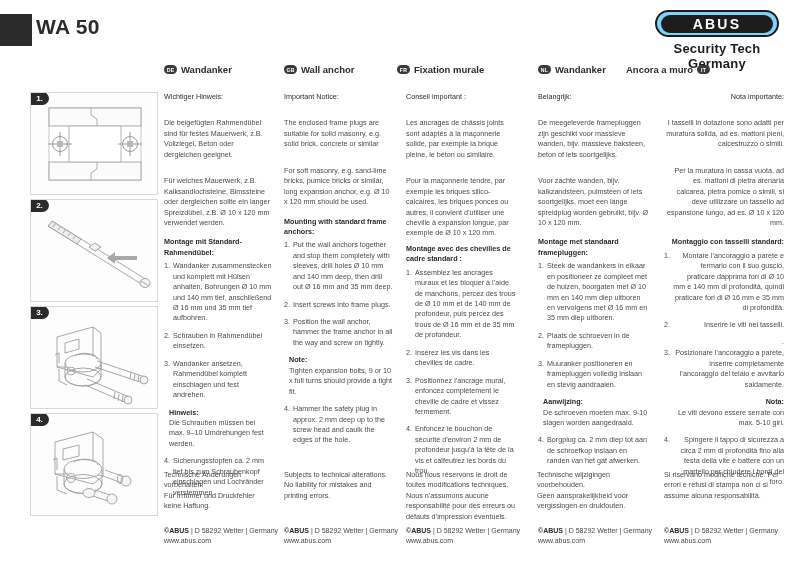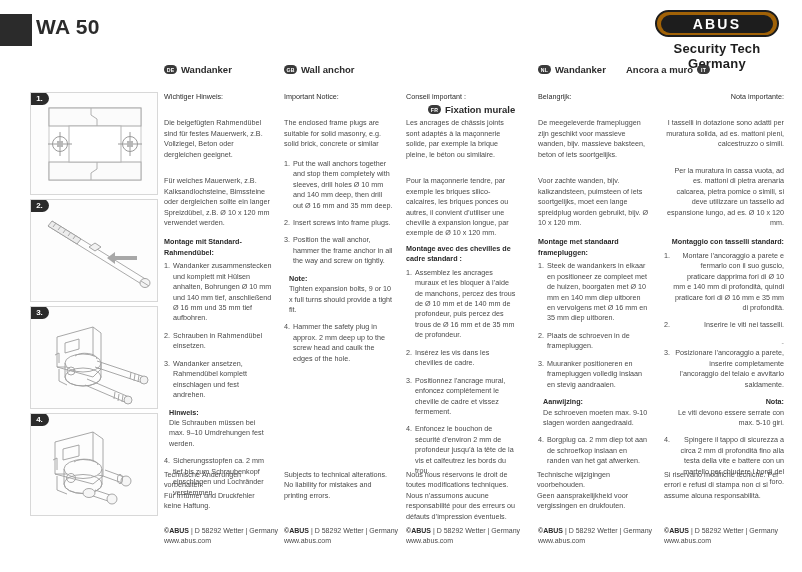--- a/index.html
+++ b/index.html
@@ -45,21 +45,21 @@
     top: 10px;
     width: 142px;
     text-align: center;
   }
   .logo-oval {
     width: 124px;
     height: 27px;
     margin: 0 auto;
     border: 2.5px solid #1d1d1d;
     border-radius: 14px;
-    background: #a16207;
+    background: #7dd3fc;
     display: flex;
     align-items: center;
     justify-content: center;
     box-sizing: border-box;
   }
   .logo-inner {
     width: 112px;
     height: 18px;
     background: #1d1d1d;
     border-radius: 9px;
@@ -216,21 +216,21 @@
 
 <div class="lang-head-row">
   <div class="lang-head" style="left:164px;">
     <span class="flag-badge">DE</span>
     <span>Wandanker</span>
   </div>
   <div class="lang-head" style="left:284px;">
     <span class="flag-badge">GB</span>
     <span>Wall anchor</span>
   </div>
-  <div class="lang-head" style="left:428px;margin-top:40px;">
+  <div class="lang-head" style="left:397px;">
     <span class="flag-badge">FR</span>
     <span>Fixation murale</span>
   </div>
   <div class="lang-head" style="left:538px;">
     <span class="flag-badge">NL</span>
     <span>Wandanker</span>
   </div>
   <div class="lang-head" style="left:626px;">
     <span>Ancora a muro</span>
     <span class="flag-badge">IT</span>
@@ -393,21 +393,23 @@
   </div>
   <div class="t-item">
     <span class="t-num">4.</span>
     <span class="t-body">Sicherungsstopfen ca. 2 mm tief bis zum Schraubenkopf einschlagen und Lochränder verstemmen.</span>
   </div>
 </div>
 
 <div class="text-col" style="left:284px; width:110px;">
   <div class="t-head">Important Notice:</div>
   <div class="t-para">The enclosed frame plugs are suitable for solid masonry, e.g. solid brick, concrete or similar</div>
+  <div class="t-para">For soft masonry, e.g. sand-lime bricks, pumice bricks or similar, long expansion anchor, e.g. Ø 10 x 120 mm should be used.</div>
   <div class="t-gap"></div>
+  <div class="t-sec">Mounting with standard frame anchors:</div>
   <div class="t-item">
     <span class="t-num">1.</span>
     <span class="t-body">Put the wall anchors together and stop them completely with sleeves, drill holes Ø 10 mm and 140 mm deep, then drill out Ø 16 mm and 35 mm deep.</span>
   </div>
   <div class="t-item">
     <span class="t-num">2.</span>
     <span class="t-body">Insert screws into frame plugs.</span>
   </div>
   <div class="t-item">
     <span class="t-num">3.</span>

